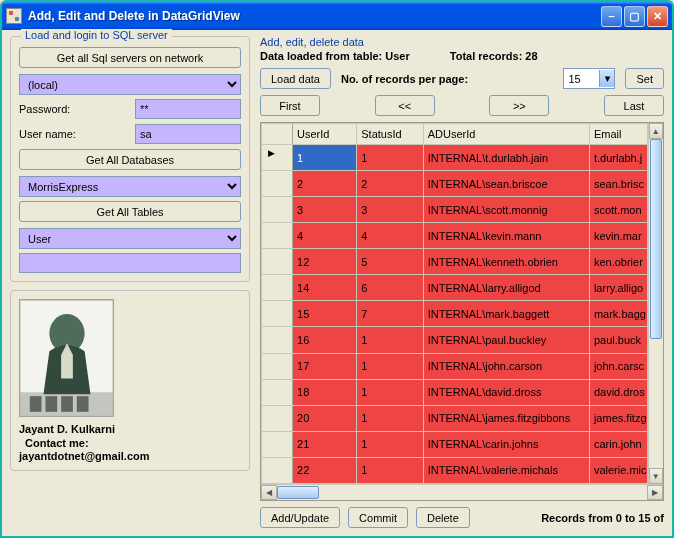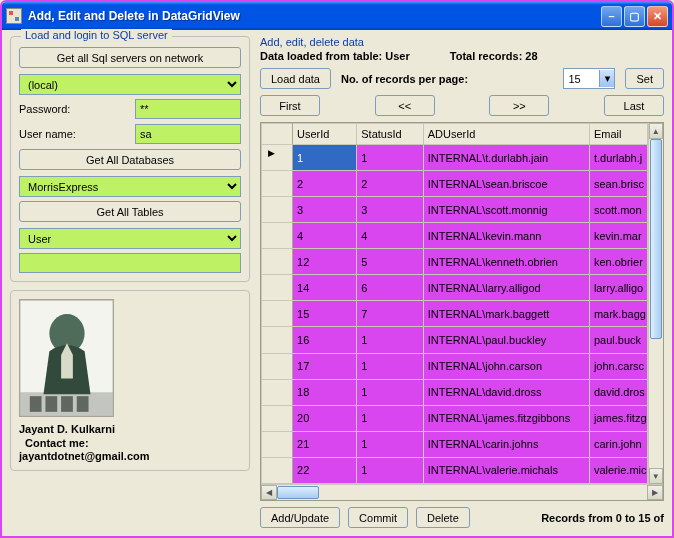--- a/index.html
+++ b/index.html
@@ -1,19 +1,19 @@
 <!DOCTYPE html>
 <html><head>
 <meta charset="utf-8">
 <style>
 * { box-sizing: border-box; font-family: Tahoma, "MS Sans Serif", sans-serif; font-size: 11px; }
 html, body { margin: 0; padding: 0; }
 body { background: #ece9d8; width: 674px; height: 538px; overflow: hidden; }
 
-.window { width: 674px; height: 538px; border: 2px solid #d946ef; border-radius: 6px 6px 0 0; display: flex; flex-direction: column; background: #ece9d8; }
+.window { width: 674px; height: 538px; border: 2px solid #14b8a6; border-radius: 6px 6px 0 0; display: flex; flex-direction: column; background: #ece9d8; }
 
 .titlebar { height: 28px; background: linear-gradient(to bottom, #3a93ff 0%, #0054e3 10%, #0054e3 90%, #003db3 100%); display: flex; align-items: center; padding: 0 4px; color: #fff; border-radius: 4px 4px 0 0; }
 .titlebar .app-icon { width: 16px; height: 16px; background: #e8e4d0; border: 1px solid #888; margin-right: 6px; position: relative; }
 .titlebar .app-icon::before { content:""; position:absolute; left:2px; top:2px; width:4px; height:4px; background:#d55; }
 .titlebar .app-icon::after { content:""; position:absolute; right:2px; bottom:2px; width:4px; height:4px; background:#58b; }
 .titlebar .title { flex: 1; font-weight: bold; font-size: 12px; text-shadow: 1px 1px 1px rgba(0,0,0,0.4); }
 .winbtn { width: 21px; height: 21px; margin-left: 2px; border-radius: 3px; display: flex; align-items: center; justify-content: center; font-weight: bold; color:#fff; cursor:pointer; border:1px solid rgba(255,255,255,0.6); }
 .winbtn.min, .winbtn.max { background: linear-gradient(to bottom,#6fa9ef,#2f6fd8); }
 .winbtn.close { background: linear-gradient(to bottom,#f09a7b,#d4472b); }
 
@@ -22,21 +22,21 @@
 .left { width: 240px; display:flex; flex-direction:column; gap:8px; }
 .right { flex:1; display:flex; flex-direction:column; }
 
 .groupbox { border:1px solid #bfbfbf; border-radius:4px; padding:10px 8px 8px 8px; position:relative; }
 .groupbox > .legend { position:absolute; top:-8px; left:10px; background:#ece9d8; padding:0 4px; color:#0a3ea8; }
 
 .btn { background:#ece9d8; border:1px solid #7f9db9; border-radius:3px; padding:3px 10px; cursor:pointer; text-align:center; min-height:21px; }
 .wide { display:block; width:100%; margin-bottom:6px; }
 
 .combo, select, input[type=text], input[type=password] {
-  width:100%; height:20px; border:1px solid #7f9db9; background:#bef264; padding:1px 4px;
+  width:100%; height:20px; border:1px solid #7f9db9; background:#c4b5fd; padding:1px 4px;
 }
 select { height:21px; }
 
 .row { display:flex; align-items:center; margin-bottom:5px; gap:6px; }
 .row label { width:110px; }
 .row .field { flex:1; }
 
 .spacer { height:4px; }
 
 .footer-card { border:1px solid #bfbfbf; border-radius:4px; padding:8px; text-align:left; }
@@ -53,21 +53,21 @@
 .toolbar { display:flex; align-items:center; gap:10px; margin-bottom:6px; }
 .toolbar .sp { flex:1; }
 .toolbar .lbl { font-weight:bold; }
 .page-combo { width:52px; height:21px; border:1px solid #7f9db9; background:#fff; display:inline-flex; align-items:center; }
 .page-combo .val { flex:1; padding:0 4px; }
 .page-combo .arrow { width:15px; background:linear-gradient(#cfe3ff,#9ec2f3); border-left:1px solid #7f9db9; text-align:center; line-height:17px; }
 
 .nav-row { display:flex; gap:10px; margin-bottom:6px; }
 .nav-row .sp { flex:1; }
 
-.grid-wrap { flex:1; border:1px solid #9b9b8c; background:#d946ef; display:flex; flex-direction:column; overflow:hidden; }
+.grid-wrap { flex:1; border:1px solid #9b9b8c; background:#ef4444; display:flex; flex-direction:column; overflow:hidden; }
 .grid-scroll { flex:1; overflow:hidden; position:relative; display:flex; }
 .grid { border-collapse:collapse; table-layout:fixed; width:100%; }
 .grid th, .grid td { border:1px solid #c8c8b8; padding:2px 4px; height:21px; white-space:nowrap; overflow:hidden; text-overflow:clip; }
 .grid th { background:#ece9d8; font-weight:normal; text-align:left; }
 .grid .rowhdr { width:28px; background:#ece9d8; border-right:1px solid #a8a894; }
 .grid .selcell { background:#316ac5; color:#fff; }
 .grid .cur-row td.rowhdr { position:relative; }
 .grid .cur-row td.rowhdr::after { content:"▶"; position:absolute; left:6px; top:3px; font-size:9px; color:#000; }
 
 .col-userid { width:58px; }

